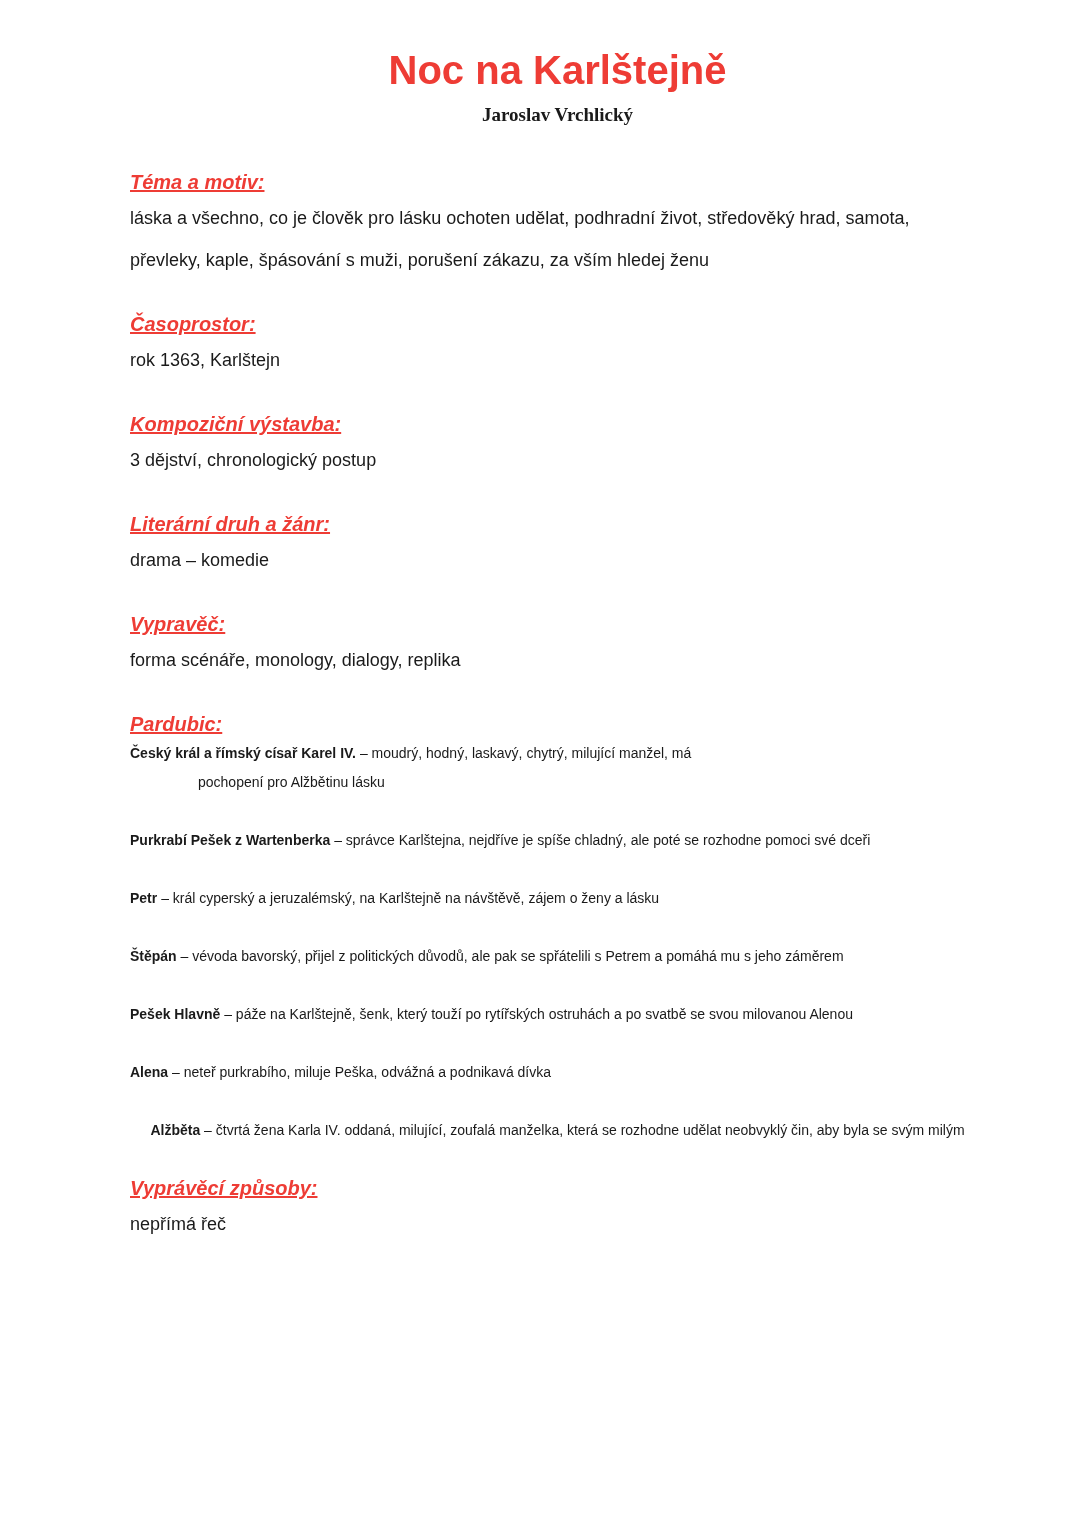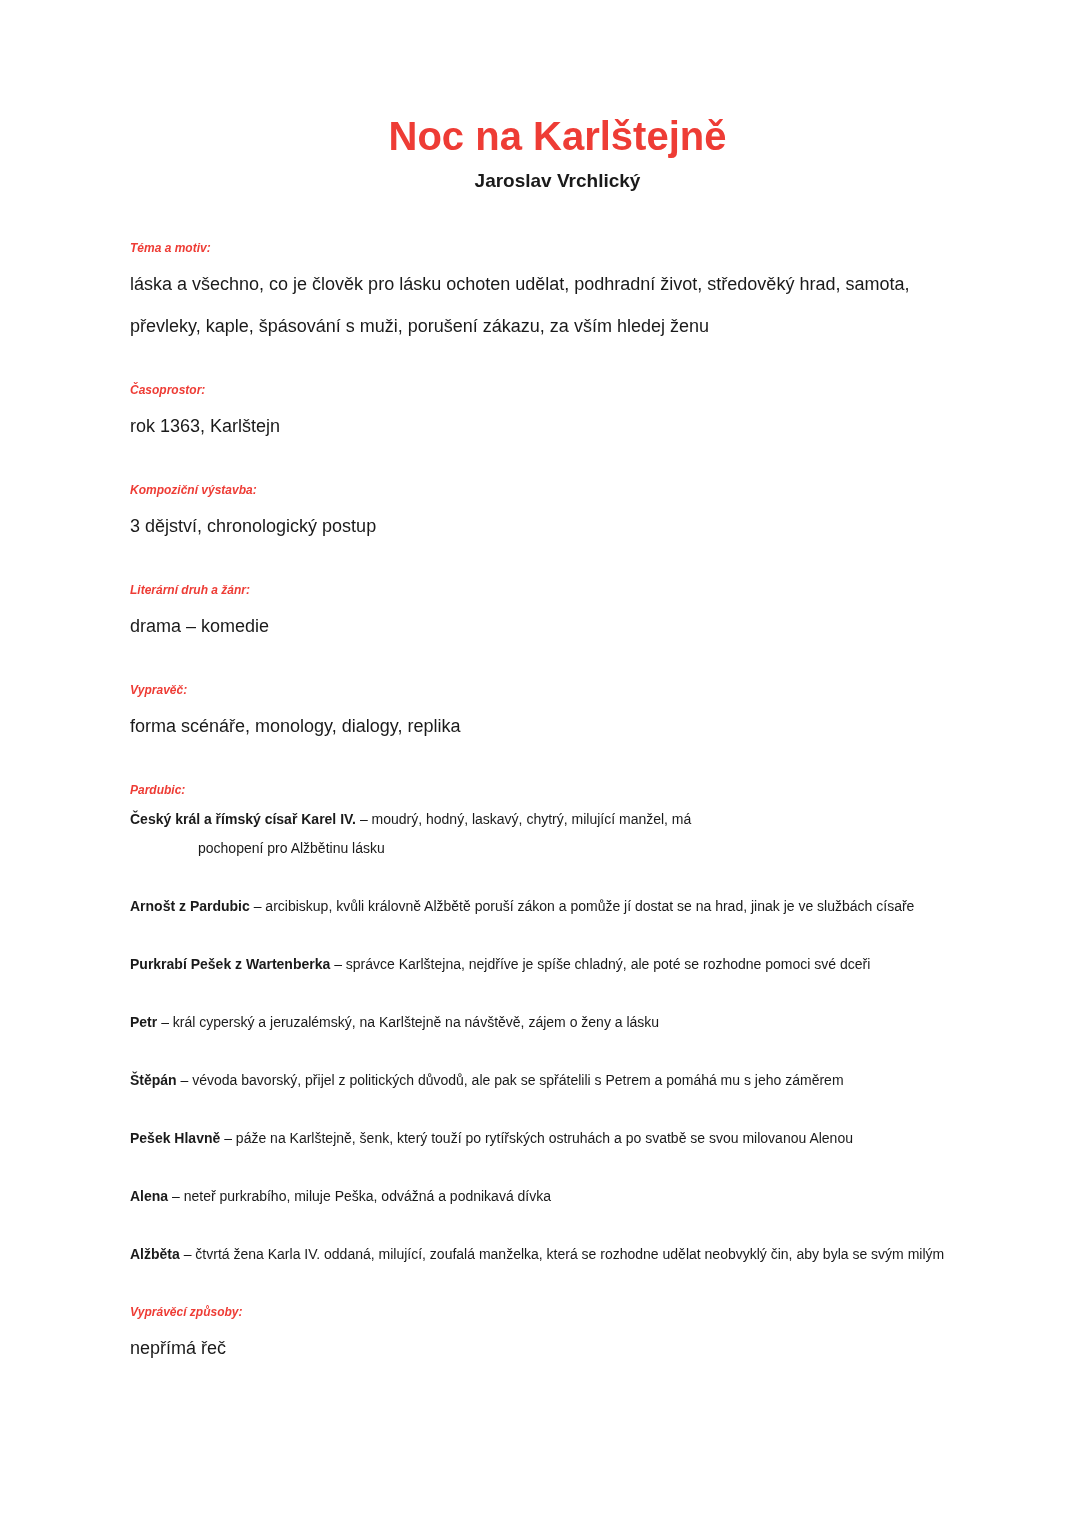--- a/index.html
+++ b/index.html
@@ -4,53 +4,55 @@
 <style>
   :root { --accent: #ee3c35; --text: #1a1a1a; --page-bg: #ffffff; }
   * { margin: 0; padding: 0; box-sizing: border-box; }
   html, body { background: #ffffff; }
   body { font-family: "Liberation Sans", sans-serif; color: var(--text); }
   .page {
     width: 1080px;
     height: 1527px;
     background: var(--page-bg);
     overflow: hidden;
-    padding: 112px 95px 40px 130px;
+    padding: 46px 95px 40px 130px;
   }
   .title-block { text-align: center; margin-bottom: 42px; }
   .doc-title {
     color: var(--accent);
     font-size: 40px;
     font-weight: bold;
     line-height: 1.2;
   }
   .doc-author {
     color: var(--text);
     font-size: 19px;
     font-weight: bold;
     margin-top: 10px;
+    font-family: Liberation Serif, serif;
   }
   .sec { margin-bottom: 29px; }
   .h {
     color: var(--accent);
-    font-size: 12px;
+    font-size: 20px;
     font-weight: bold;
     font-style: italic;
+    text-decoration: underline;
     line-height: 29px;
   }
   .b {
     font-size: 18px;
     line-height: 42px;
   }
   .char {
     font-size: 14px;
     line-height: 29px;
     margin-bottom: 29px;
   }
-  .char:last-child { margin-bottom: 4px; }
+  .char:last-child { margin-bottom: 4px; text-align: center; }
   .char strong { font-weight: bold; }
   .cont-line {
     display: block;
     margin-left: 68px;
   }
 </style>
 </head>
 <body>
 
 <div class="page">
@@ -86,23 +88,20 @@
   </section>
 
   <section class="sec">
     <h2 class="h">Pardubic:</h2>
 
     <div class="char">
       <strong>Český král a římský císař Karel IV.</strong> <span>– moudrý, hodný, laskavý, chytrý, milující manžel, má</span>
       <span class="cont-line">pochopení pro Alžbětinu lásku</span>
     </div>
 
-    <div class="char">
-      <strong>Arnošt z Pardubic</strong> <span>– arcibiskup, kvůli královně Alžbětě poruší zákon a pomůže jí dostat se na hrad, jinak je ve službách císaře</span>
-    </div>
 
     <div class="char">
       <strong>Purkrabí Pešek z Wartenberka</strong> <span>– správce Karlštejna, nejdříve je spíše chladný, ale poté se rozhodne pomoci své dceři</span>
     </div>
 
     <div class="char">
       <strong>Petr</strong> <span>– král cyperský a jeruzalémský, na Karlštejně na návštěvě, zájem o ženy a lásku</span>
     </div>
 
     <div class="char">

